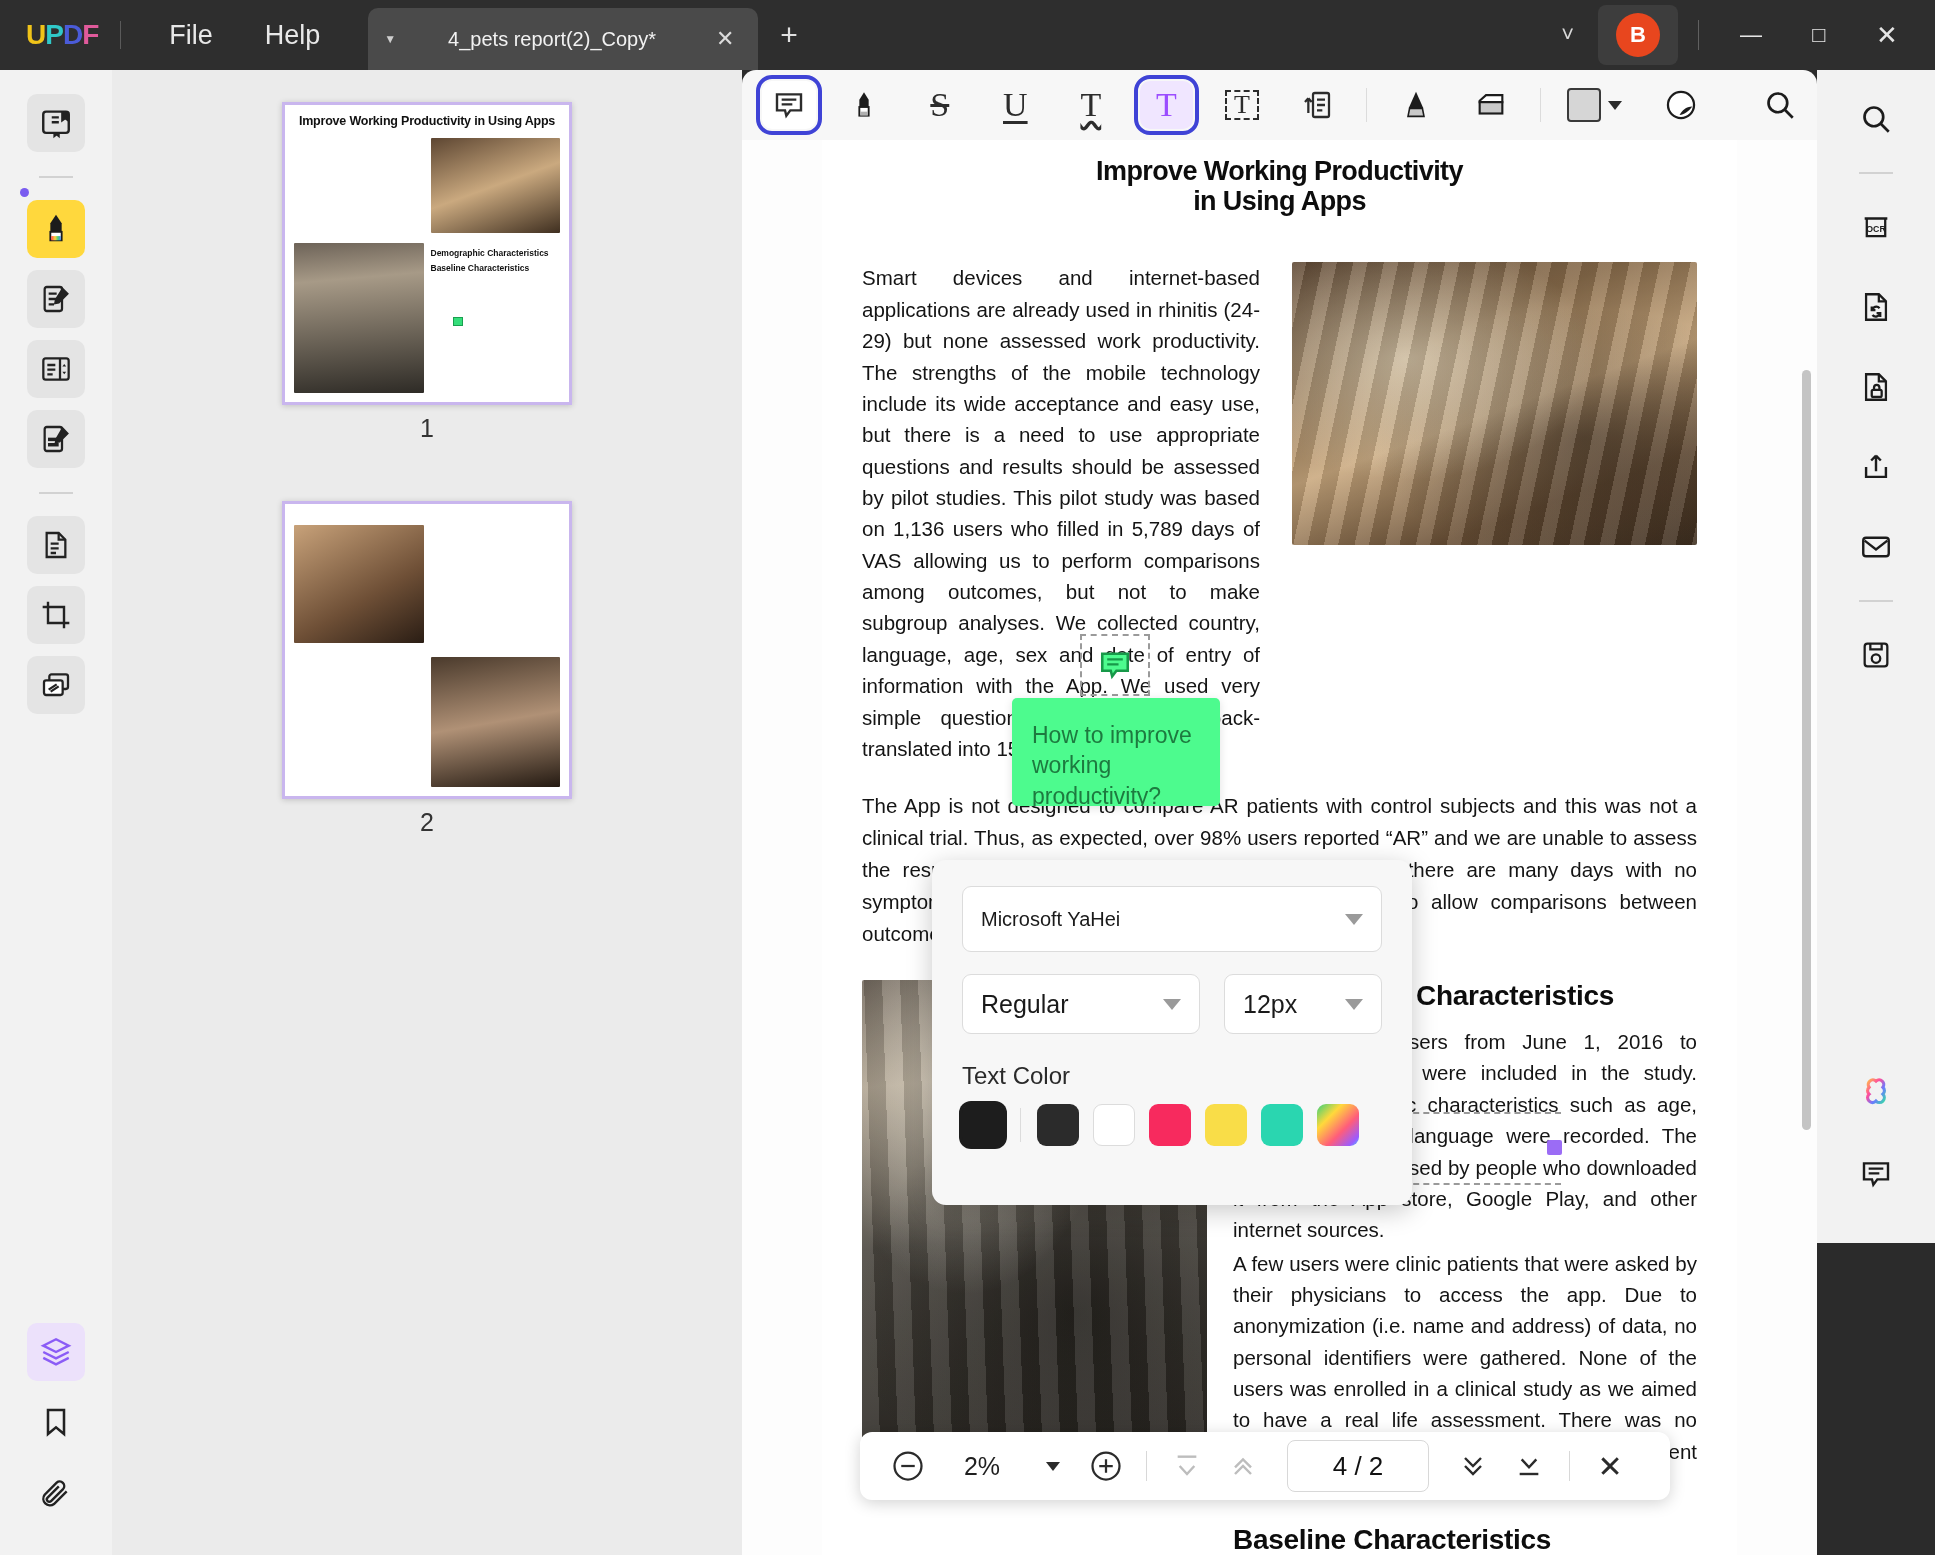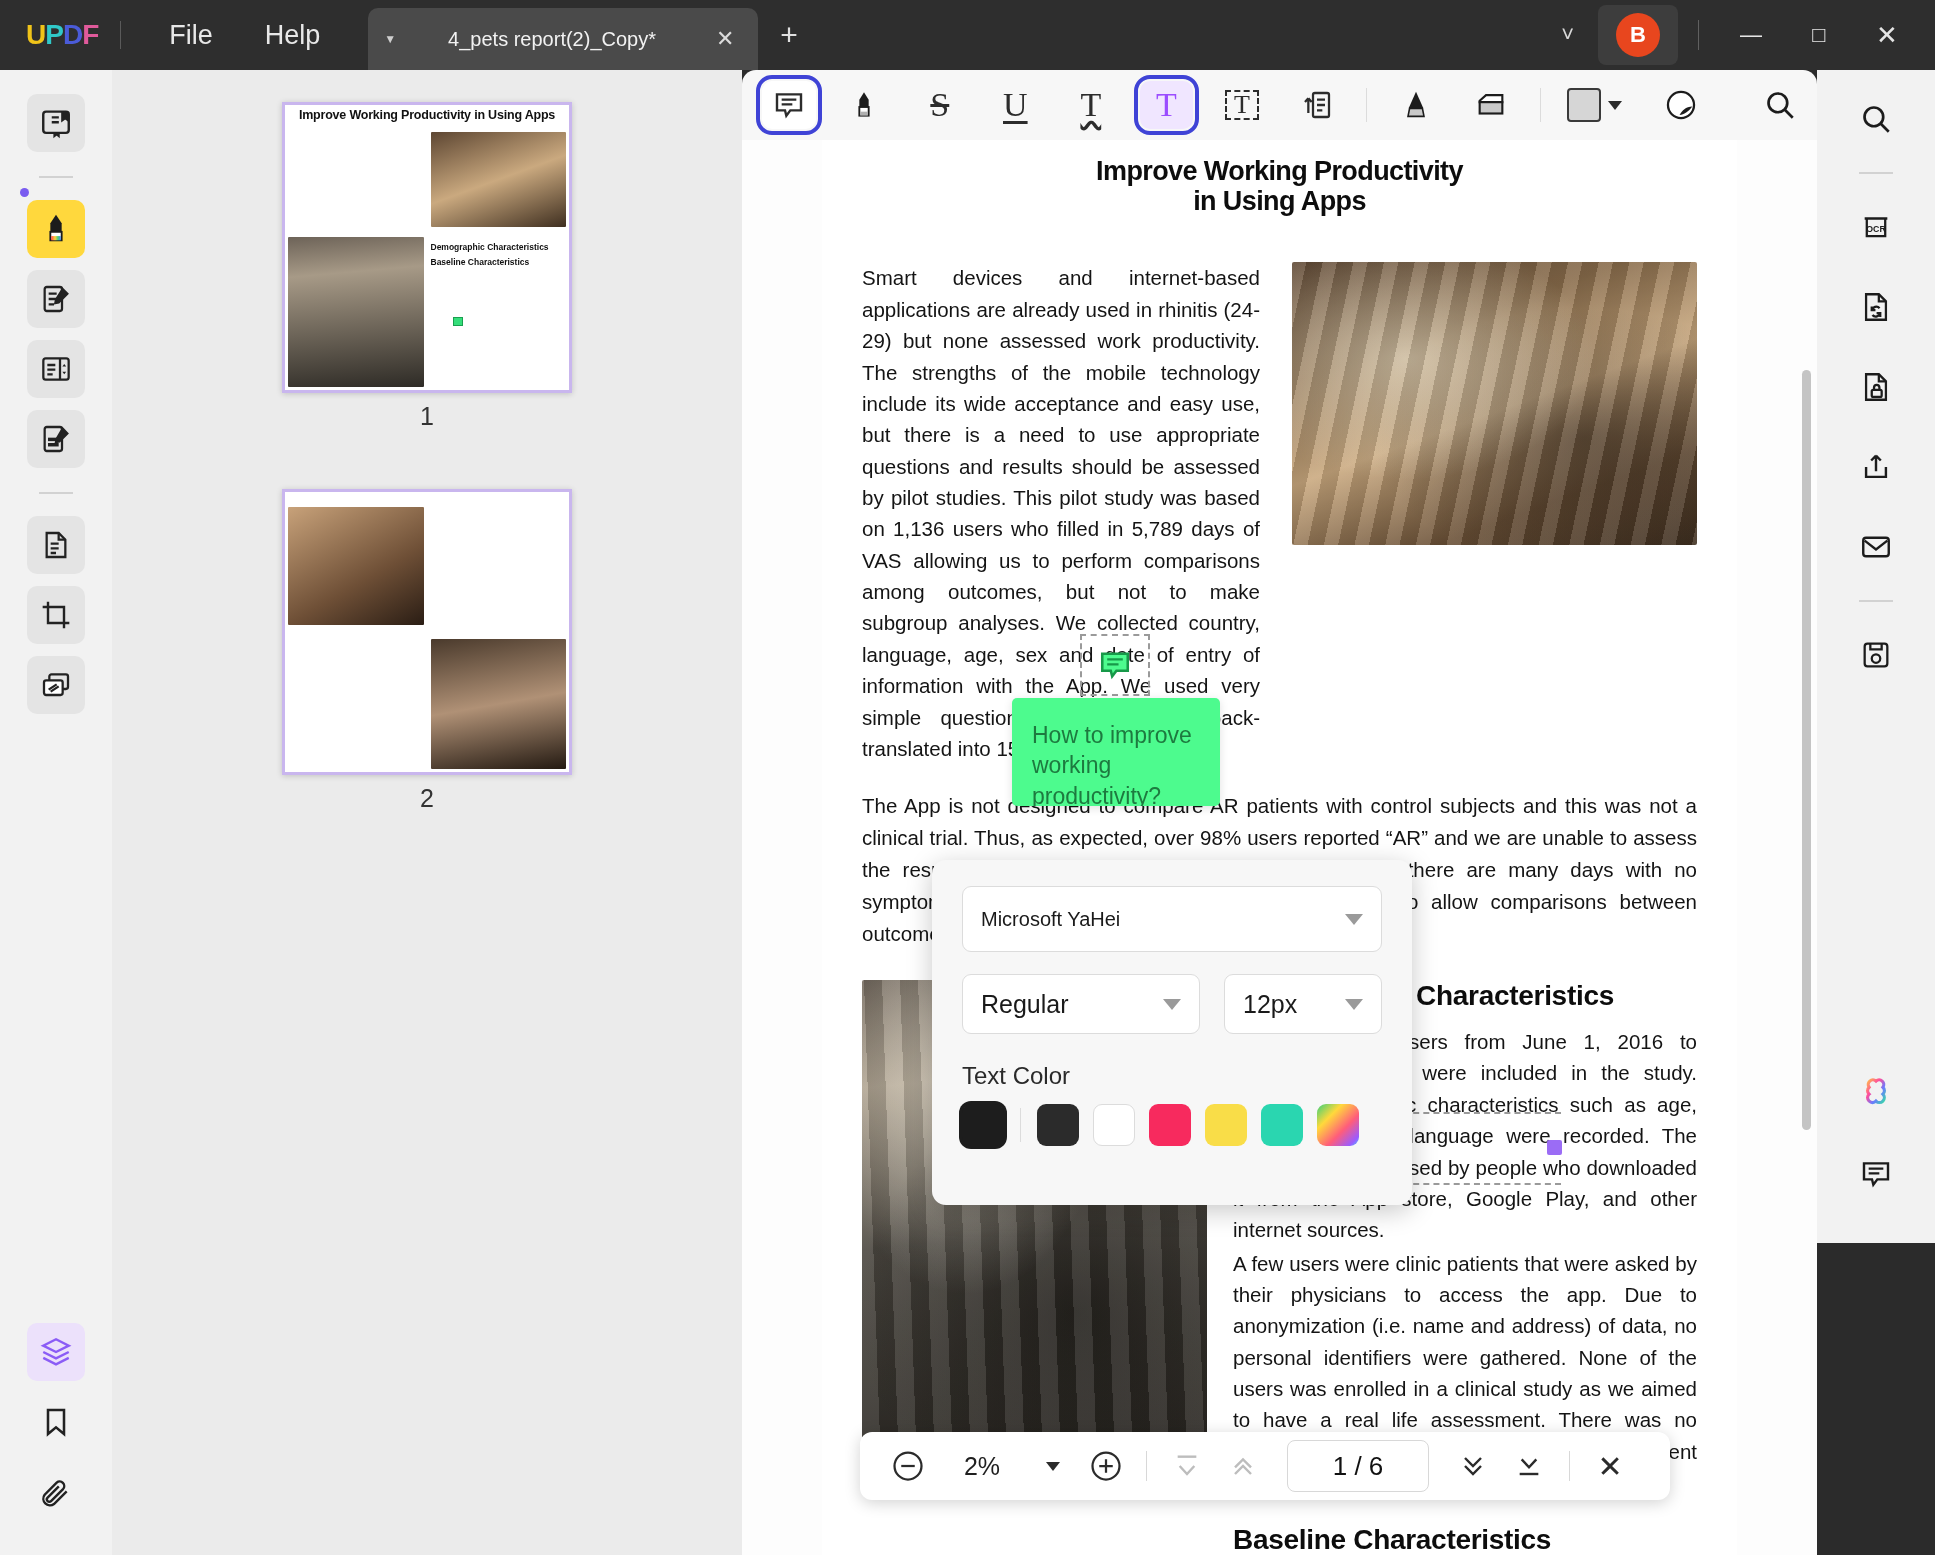--- a/index.html
+++ b/index.html
@@ -61,21 +61,21 @@
   .left-dot { position:absolute; left:20px; top:118px; width:9px;height:9px;border-radius:50%;background:#7a5cf0; }
 
   
   .thumbpane {
     position:absolute; top:70px; left:112px; width:630px; height:1485px;
     background:#ebebeb; overflow:hidden;
   }
   .thumb {
     position:relative; width:290px; margin:32px auto 0; background:#fff;
     border:3px solid #c9b6ee; box-shadow:0 1px 6px rgba(0,0,0,.18);
-    padding:3px; overflow:hidden;
+    padding:9px; overflow:hidden;
   }
   .thumb.t2 { margin-top:58px; }
   .thumb-label { text-align:center; font-size:25px; color:#333; margin-top:9px; }
   .t-h1 { text-align:center; font-weight:bold; font-size:12.5px; color:#111; line-height:1.25; letter-spacing:-.2px; }
   .t-row { display:flex; gap:7px; margin-top:8px; }
   .t-col { flex:1; }
   .t-lines { display:block; }
   .t-line { height:2.4px; background:#9a9a9a; margin-bottom:3.1px; border-radius:1px; }
   .t-line.s80{width:80%;} .t-line.s92{width:92%;} .t-line.s60{width:60%;} .t-line.s70{width:70%;}
   .t-img { background:#8c7a66; border-radius:1px; }
@@ -731,21 +731,21 @@
         <path d="M5 5h14"></path>
           <path d="M6.5 12 12 18l5.5-6"></path>
         </svg>
     </div>
     <div class="pb-btn pb-dim">
       <svg width="32" height="32" viewBox="0 0 24 24" fill="none" stroke="#bdbdbd" stroke-width="1.8">
         <path d="M6 13 12 7l6 6"></path>
           <path d="M6 18 12 12l6 6"></path>
         </svg>
     </div>
-    <div class="pb-page">1 / 6</div>
+    <div class="pb-page">4 / 2</div>
     <div class="pb-btn">
       <svg width="32" height="32" viewBox="0 0 24 24" fill="none" stroke="#2b2b2b" stroke-width="1.8">
         <path d="M6 6 12 12l6-6"></path>
           <path d="M6 12 12 18l6-6"></path>
         </svg>
     </div>
     <div class="pb-btn">
       <svg width="32" height="32" viewBox="0 0 24 24" fill="none" stroke="#2b2b2b" stroke-width="1.8">
         <path d="M6.5 7 12 13l5.5-6"></path>
           <path d="M5 18h14"></path>

